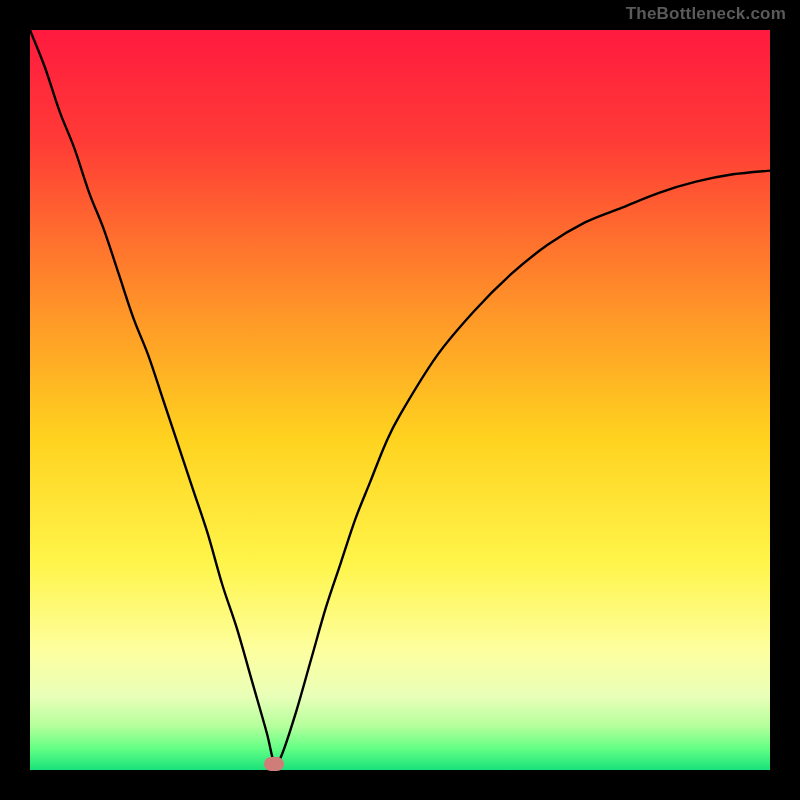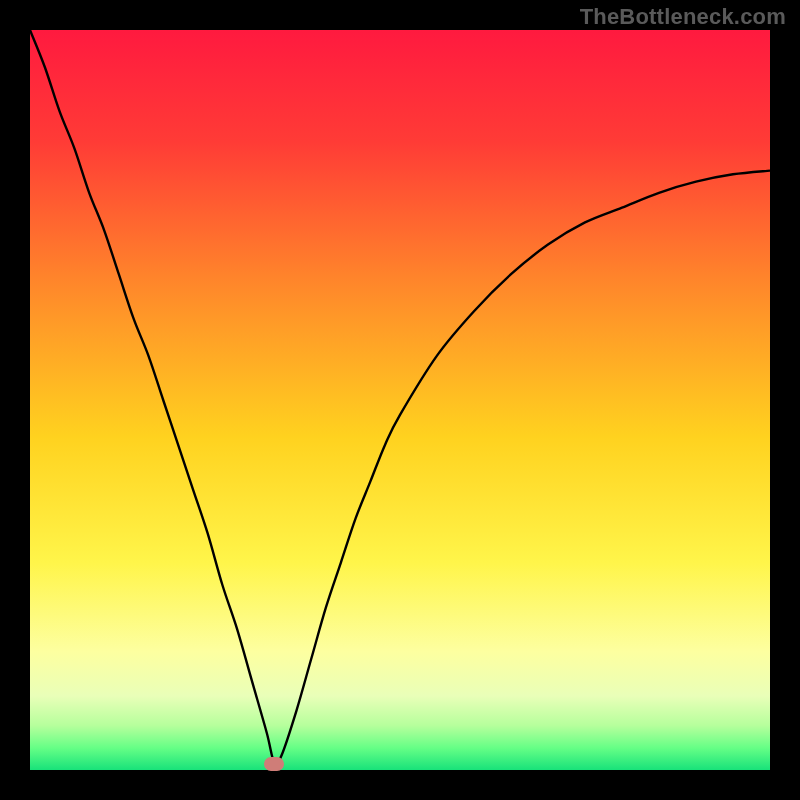--- a/index.html
+++ b/index.html
@@ -15,21 +15,21 @@
     position: relative;
     width: 800px;
     height: 800px;
     background: #000;
   }
   .watermark {
     position: absolute;
     top: 4px;
     right: 14px;
     color: #5a5a5a;
-    font-size: 22px;
+    font-size: 17px;
     font-weight: 600;
     letter-spacing: 0.2px;
     user-select: none;
   }
   .plot {
     position: absolute;
     left: 30px;
     top: 30px;
     width: 740px;
     height: 740px;

